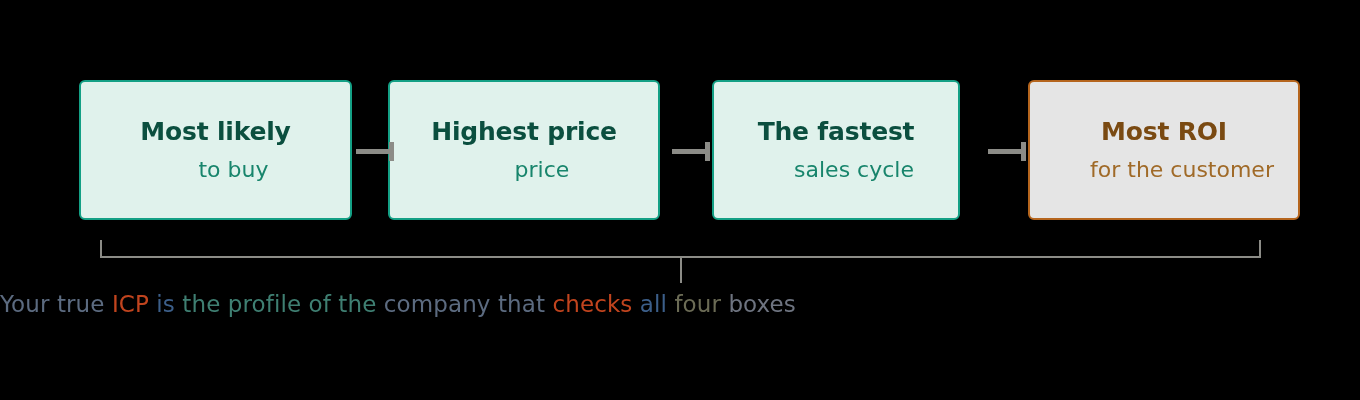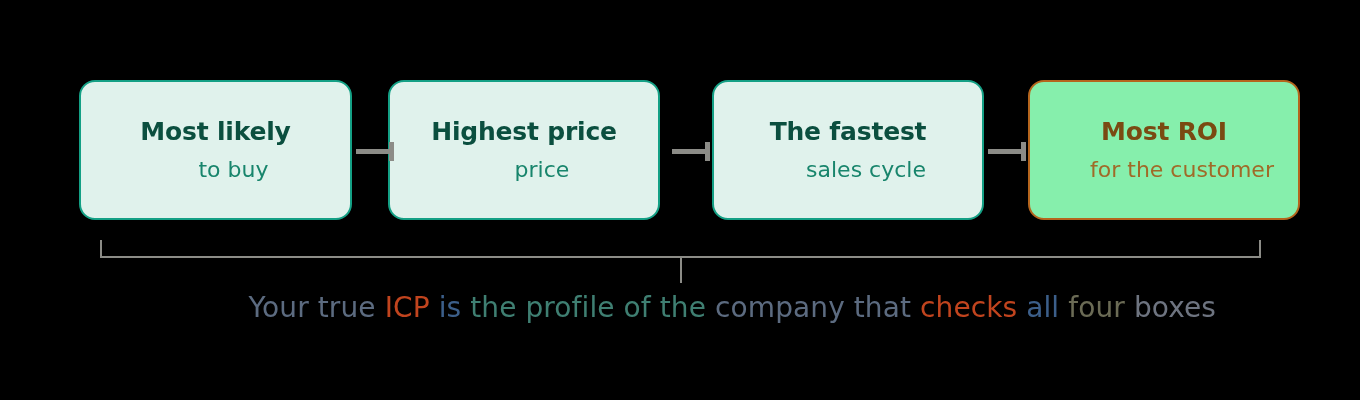--- a/index.html
+++ b/index.html
@@ -19,35 +19,35 @@
     width: 1360px;
     height: 400px;
     background: #000000;
   }
 
   
   .box {
     position: absolute;
     top: 80px;
     height: 140px;
-    border-radius: 16px;
+    border-radius: 6px;
     box-sizing: border-box;
     display: flex;
     flex-direction: column;
     align-items: center;
     justify-content: center;
     border-width: 2px;
     border-style: solid;
   }
   .box.teal {
     background: #e0f2ec;
     border-color: #14a085;
   }
   .box.amber {
-    background: #86efac;
+    background: #e5e5e5;
     border-color: #b5651d;
   }
   .box-title {
     font-weight: bold;
     font-size: 25px;
     line-height: 1.05;
     letter-spacing: -0.2px;
     white-space: nowrap;
   }
   .box-sub {
@@ -58,21 +58,21 @@
     white-space: nowrap;
     margin-left: 36px;
   }
   .teal .box-title { color: #0b4f3f; }
   .teal .box-sub   { color: #18856c; }
   .amber .box-title { color: #7a4a12; }
   .amber .box-sub   { color: #a06a28; }
 
   #box0 { left: 79px;   width: 273px; }
   #box1 { left: 388px;  width: 272px; }
-  #box2 { left: 712px;  width: 272px; }
+  #box2 { left: 712px;  width: 248px; }
   #box3 { left: 1028px; width: 272px; }
 
   
   .connector {
     position: absolute;
     top: 149px;
     height: 5px;
     background: #8c8c87;
   }
   .connector .head {
@@ -113,22 +113,22 @@
     height: 27px;
     background: #8c8c87;
   }
 
   
   #caption {
     position: absolute;
     left: 0;
     top: 291px;
     width: 1216px;
-    text-align: right;
-    font-size: 28px;
+    text-align: left;
+    font-size: 23px;
     font-weight: normal;
     letter-spacing: 0.1px;
     white-space: nowrap;
   }
   #caption span { white-space: pre; }
   .c-slate  { color: #5c6b80; }
   .c-teal   { color: #3f7f72; }
   .c-accent { color: #c1441e; }
   .c-blue   { color: #3c5f8a; }
   .c-olive  { color: #6b6b55; }

